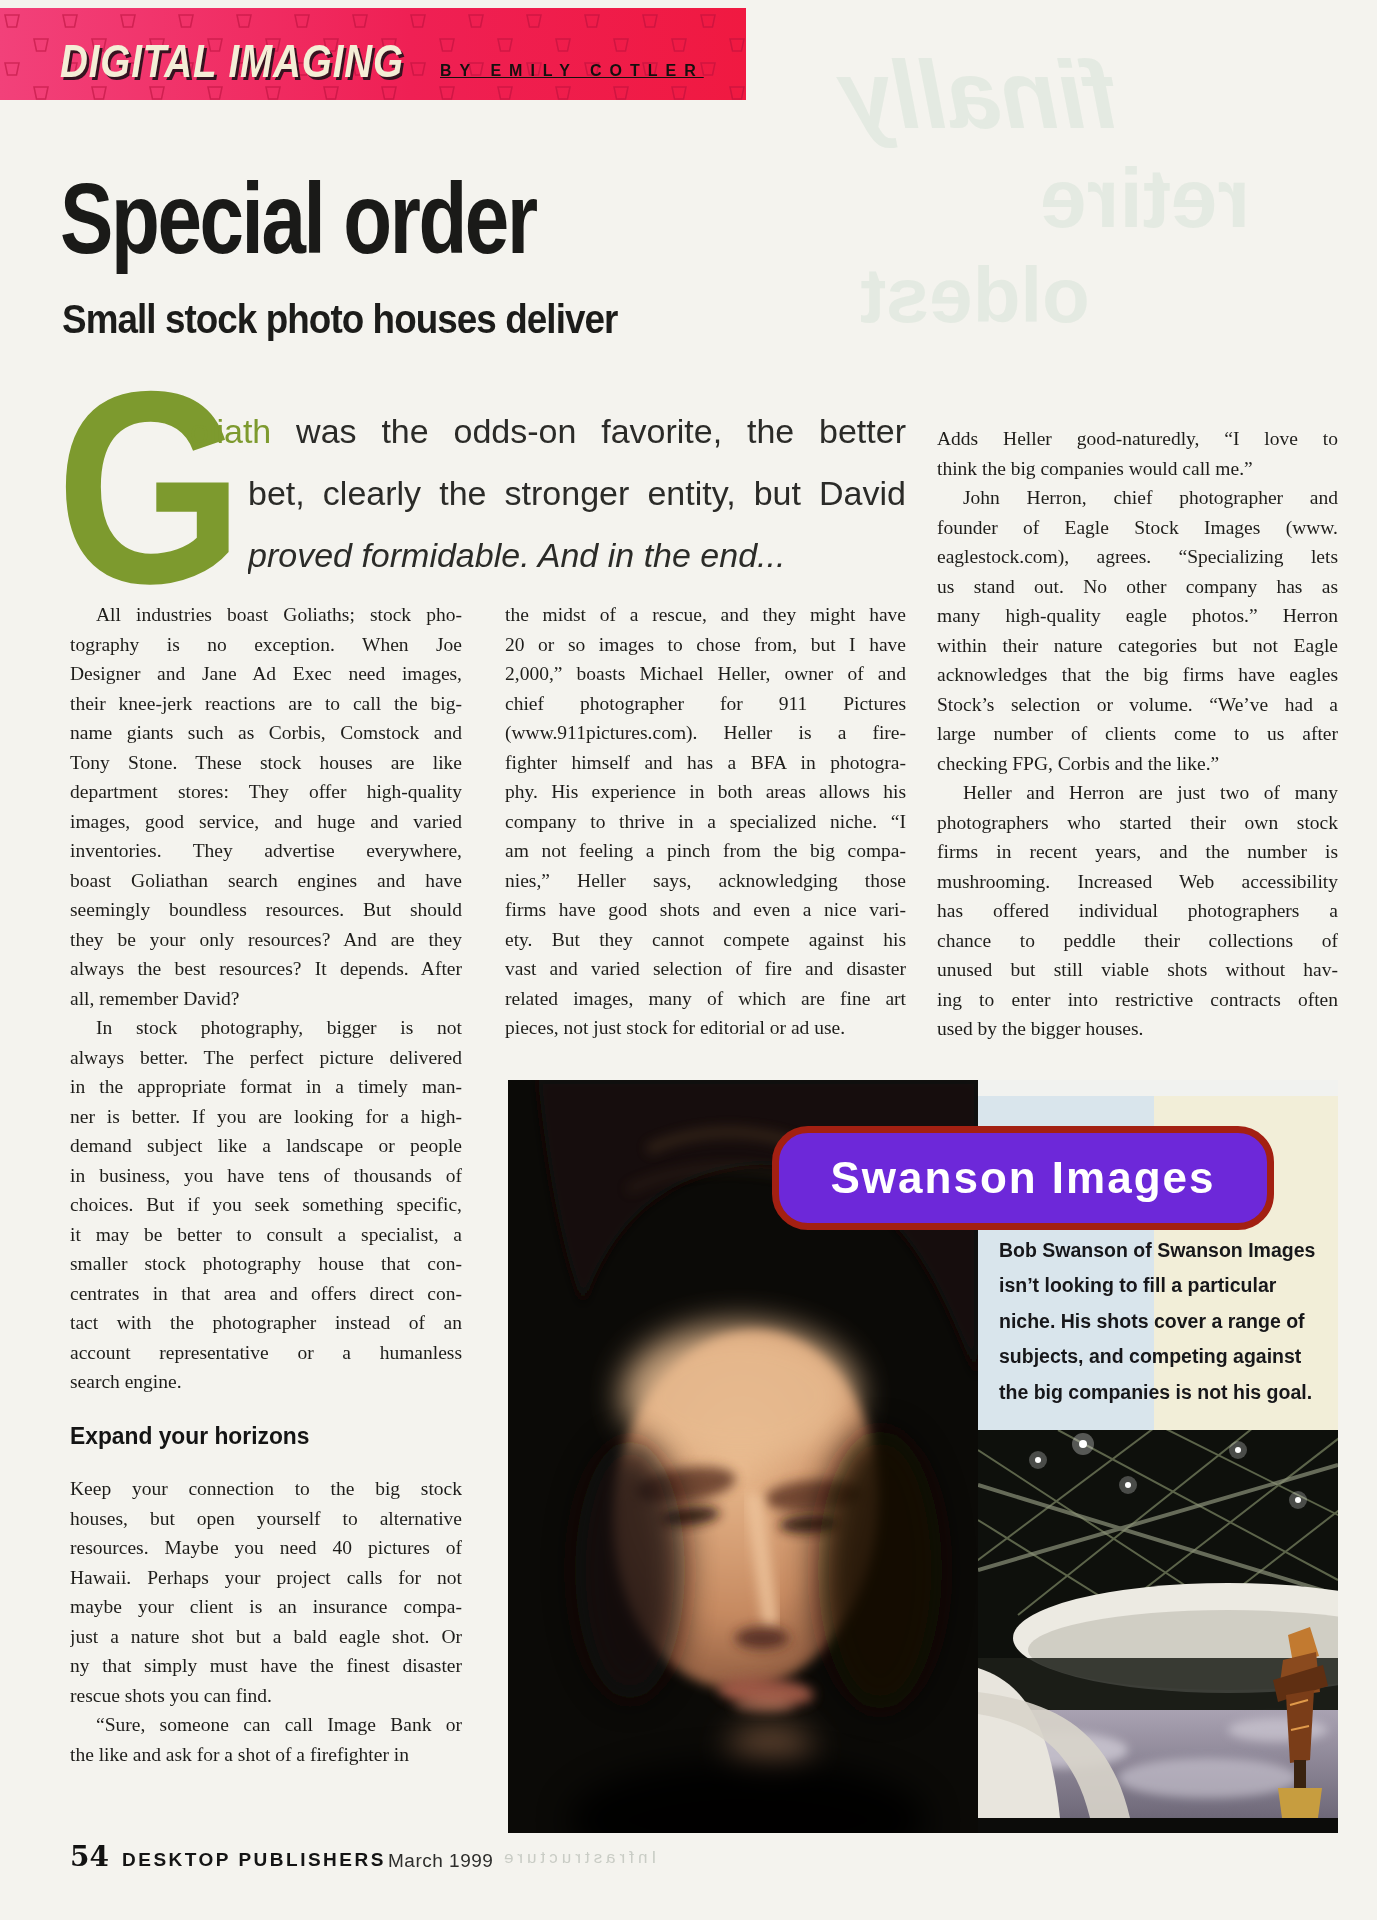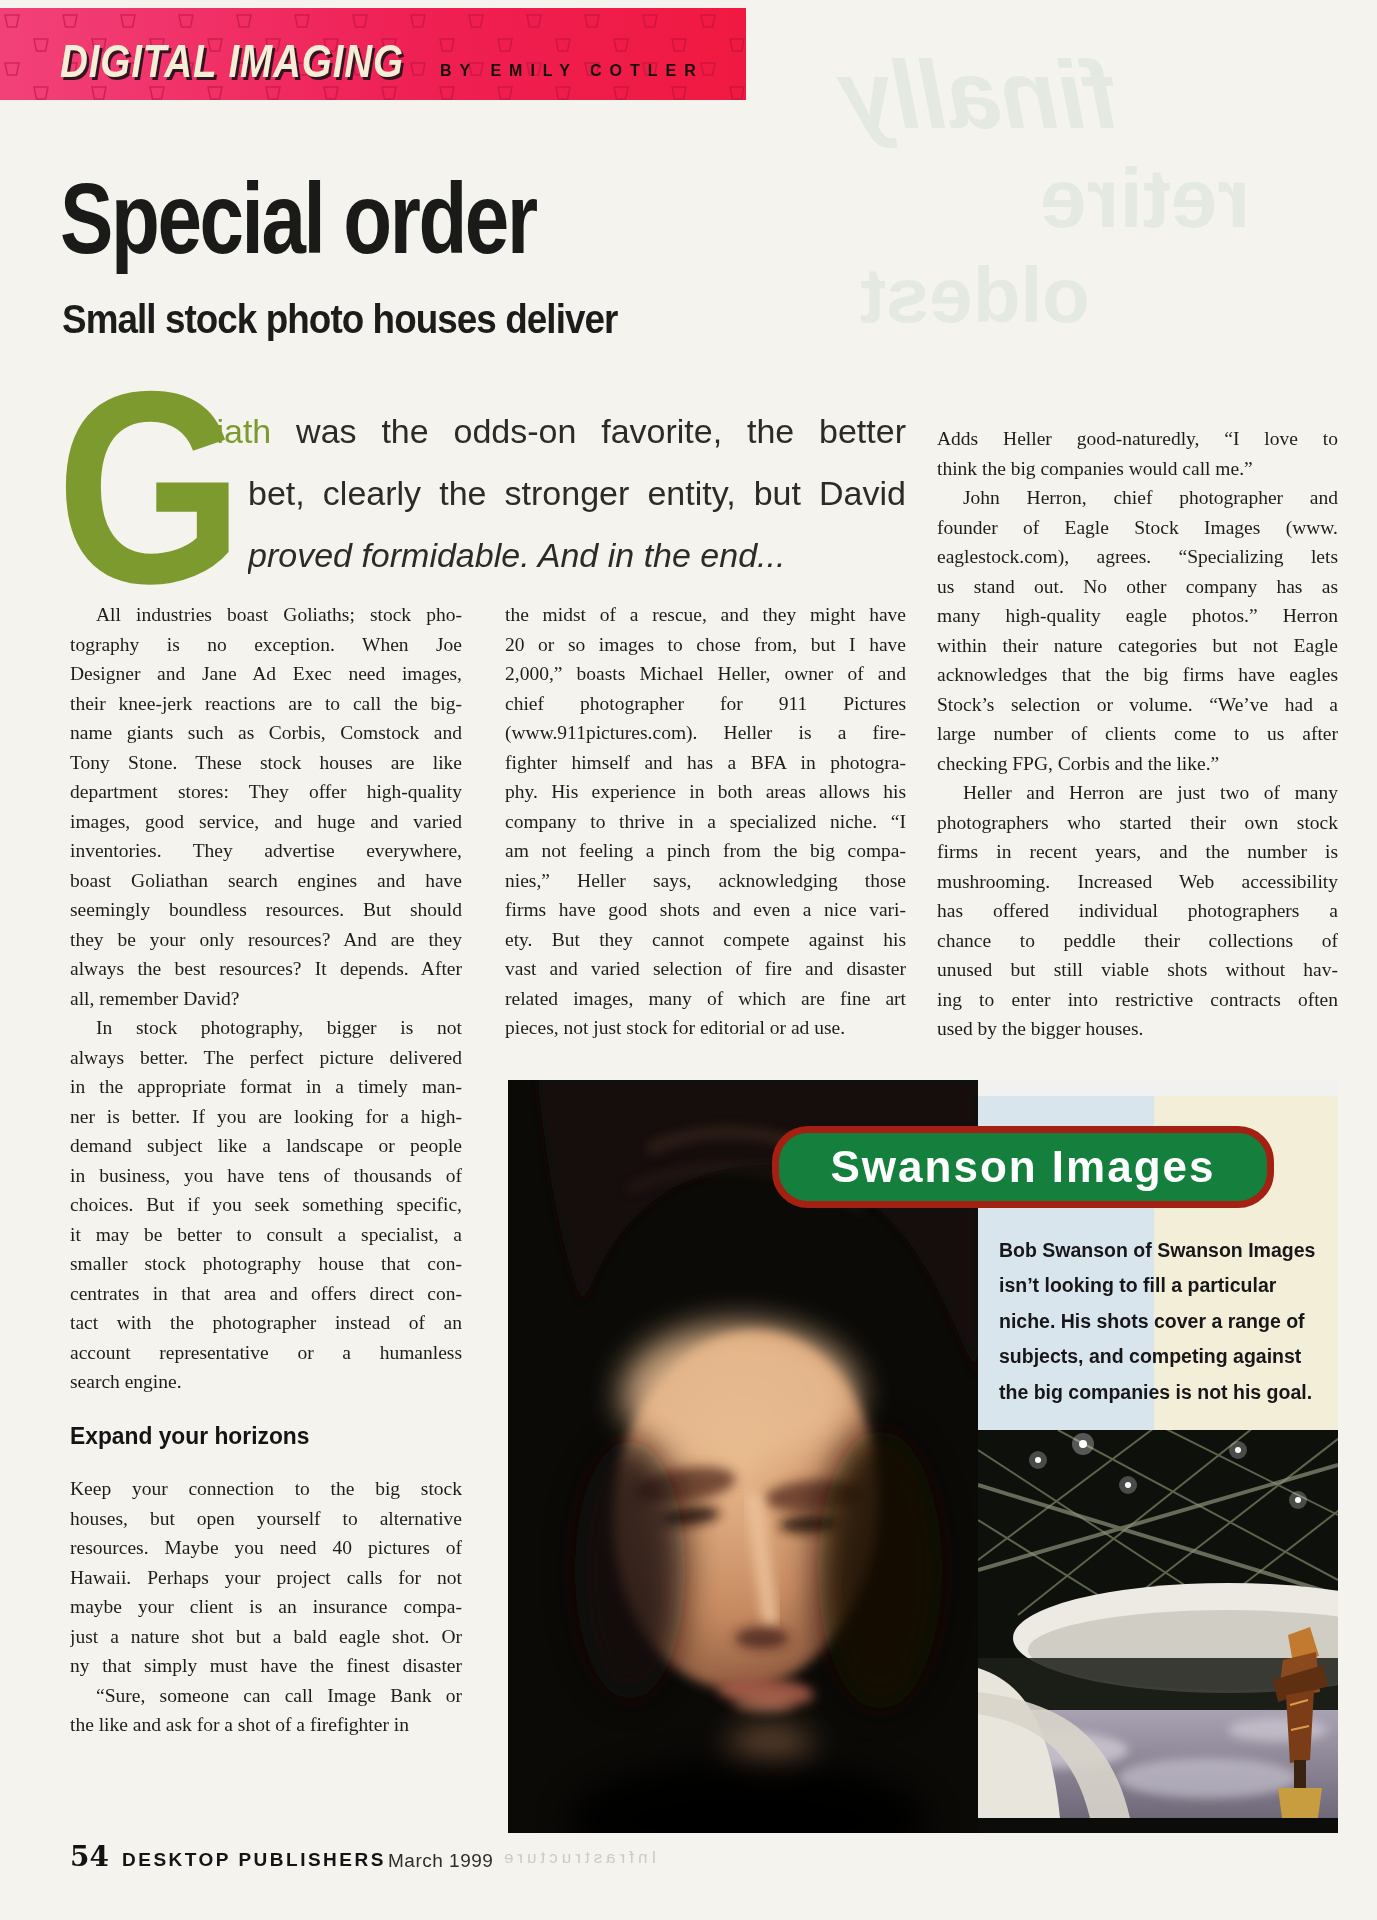--- a/index.html
+++ b/index.html
@@ -7,21 +7,21 @@
         font-family:"Liberation Sans",sans-serif;margin:0 auto;}
 
   
   .banner{position:absolute;left:0;top:8px;width:746px;height:92px;
           background:linear-gradient(90deg,#f2417a 0%,#ef2054 55%,#f01941 100%);}
   .banner svg{position:absolute;left:0;top:0;}
   .banner-title{position:absolute;left:60px;top:26px;font-size:46px;font-weight:bold;font-style:italic;
           color:#f4eed6;letter-spacing:1px;white-space:nowrap;transform:scaleX(.84);transform-origin:left;
           text-shadow:3px 3px 0 #361320;}
   .banner-byline{position:absolute;left:440px;top:54px;font-size:16px;font-weight:bold;color:#15100e;
-          letter-spacing:8px;white-space:nowrap;}
+          letter-spacing:8px;white-space:nowrap;text-decoration:underline;}
 
   
   .headline{position:absolute;left:60px;top:168px;font-size:100px;font-weight:bold;color:#1a1a18;
           letter-spacing:-3px;white-space:nowrap;line-height:1;transform:scaleX(.80);transform-origin:left;}
   .sub-headline{position:absolute;left:62px;top:299px;font-size:40px;font-weight:bold;color:#1c1c1a;
           letter-spacing:-1px;white-space:nowrap;line-height:1;transform:scaleX(.92);transform-origin:left;}
 
   
   .dropcap{position:absolute;left:56px;top:350px;font-size:274px;line-height:1;font-weight:bold;
           color:#7d9a2e;transform:scaleX(.88);transform-origin:left;}
@@ -43,22 +43,22 @@
           margin:24px 0 24px;transform:scaleX(.95);transform-origin:left;}
 
   
   #jfk{position:absolute;left:508px;top:1080px;width:470px;height:753px;}
   #caption-box{position:absolute;left:978px;top:1080px;width:360px;height:350px;
           background:linear-gradient(90deg,#d9e5ec 0,#d9e5ec 49%,#f2eed8 49%,#f2eed8 100%);}
   #caption-box .topband{position:absolute;left:0;top:0;width:100%;height:16px;background:#f1f2ef;}
   #museum{position:absolute;left:978px;top:1430px;width:360px;height:388px;}
   #photo-bar{position:absolute;left:978px;top:1818px;width:360px;height:15px;background:#0c0c0a;}
 
-  #badge{position:absolute;left:772px;top:1126px;width:502px;height:82px;box-sizing:border-box;
-          background:#15803d;border:7px solid #a32012;border-radius:36px;
+  #badge{position:absolute;left:772px;top:1126px;width:502px;height:104px;box-sizing:border-box;
+          background:#6d28d9;border:7px solid #a32012;border-radius:36px;
           display:flex;align-items:center;justify-content:center;}
   #badge .badge-label{font-size:44px;font-weight:bold;color:#ffffff;letter-spacing:2px;white-space:nowrap;}
 
   .caption{position:absolute;left:999px;top:1233px;width:330px;font-size:19.5px;font-weight:bold;
           color:#17171a;line-height:35.4px;}
   .caption .bline{text-align:left;text-align-last:left;height:35.4px;white-space:nowrap;overflow:visible;}
 
   
   .page-num{position:absolute;left:70px;top:1840px;font-family:"DejaVu Serif",serif;font-size:28px;
           font-weight:bold;color:#121212;}
@@ -144,20 +144,21 @@
       </div>
       <div class="colhead">Expand your horizons</div>
       <div class="para">
         <div class="bline">Keep your connection to the big stock</div>
         <div class="bline">houses, but open yourself to alternative</div>
         <div class="bline">resources. Maybe you need 40 pictures of</div>
         <div class="bline">Hawaii. Perhaps your project calls for not</div>
         <div class="bline">maybe your client is an insurance compa-</div>
         <div class="bline">just a nature shot but a bald eagle shot. Or</div>
         <div class="bline">ny that simply must have the finest disaster</div>
+        <div class="bline last">rescue shots you can find.</div>
       </div>
       <div class="para indent">
         <div class="bline">“Sure, someone can call Image Bank or</div>
         <div class="bline last">the like and ask for a shot of a firefighter in</div>
       </div>
     </div>
   <div class="col" id="col2">
       <div class="para">
         <div class="bline">the midst of a rescue, and they might have</div>
         <div class="bline">20 or so images to chose from, but I have</div>

